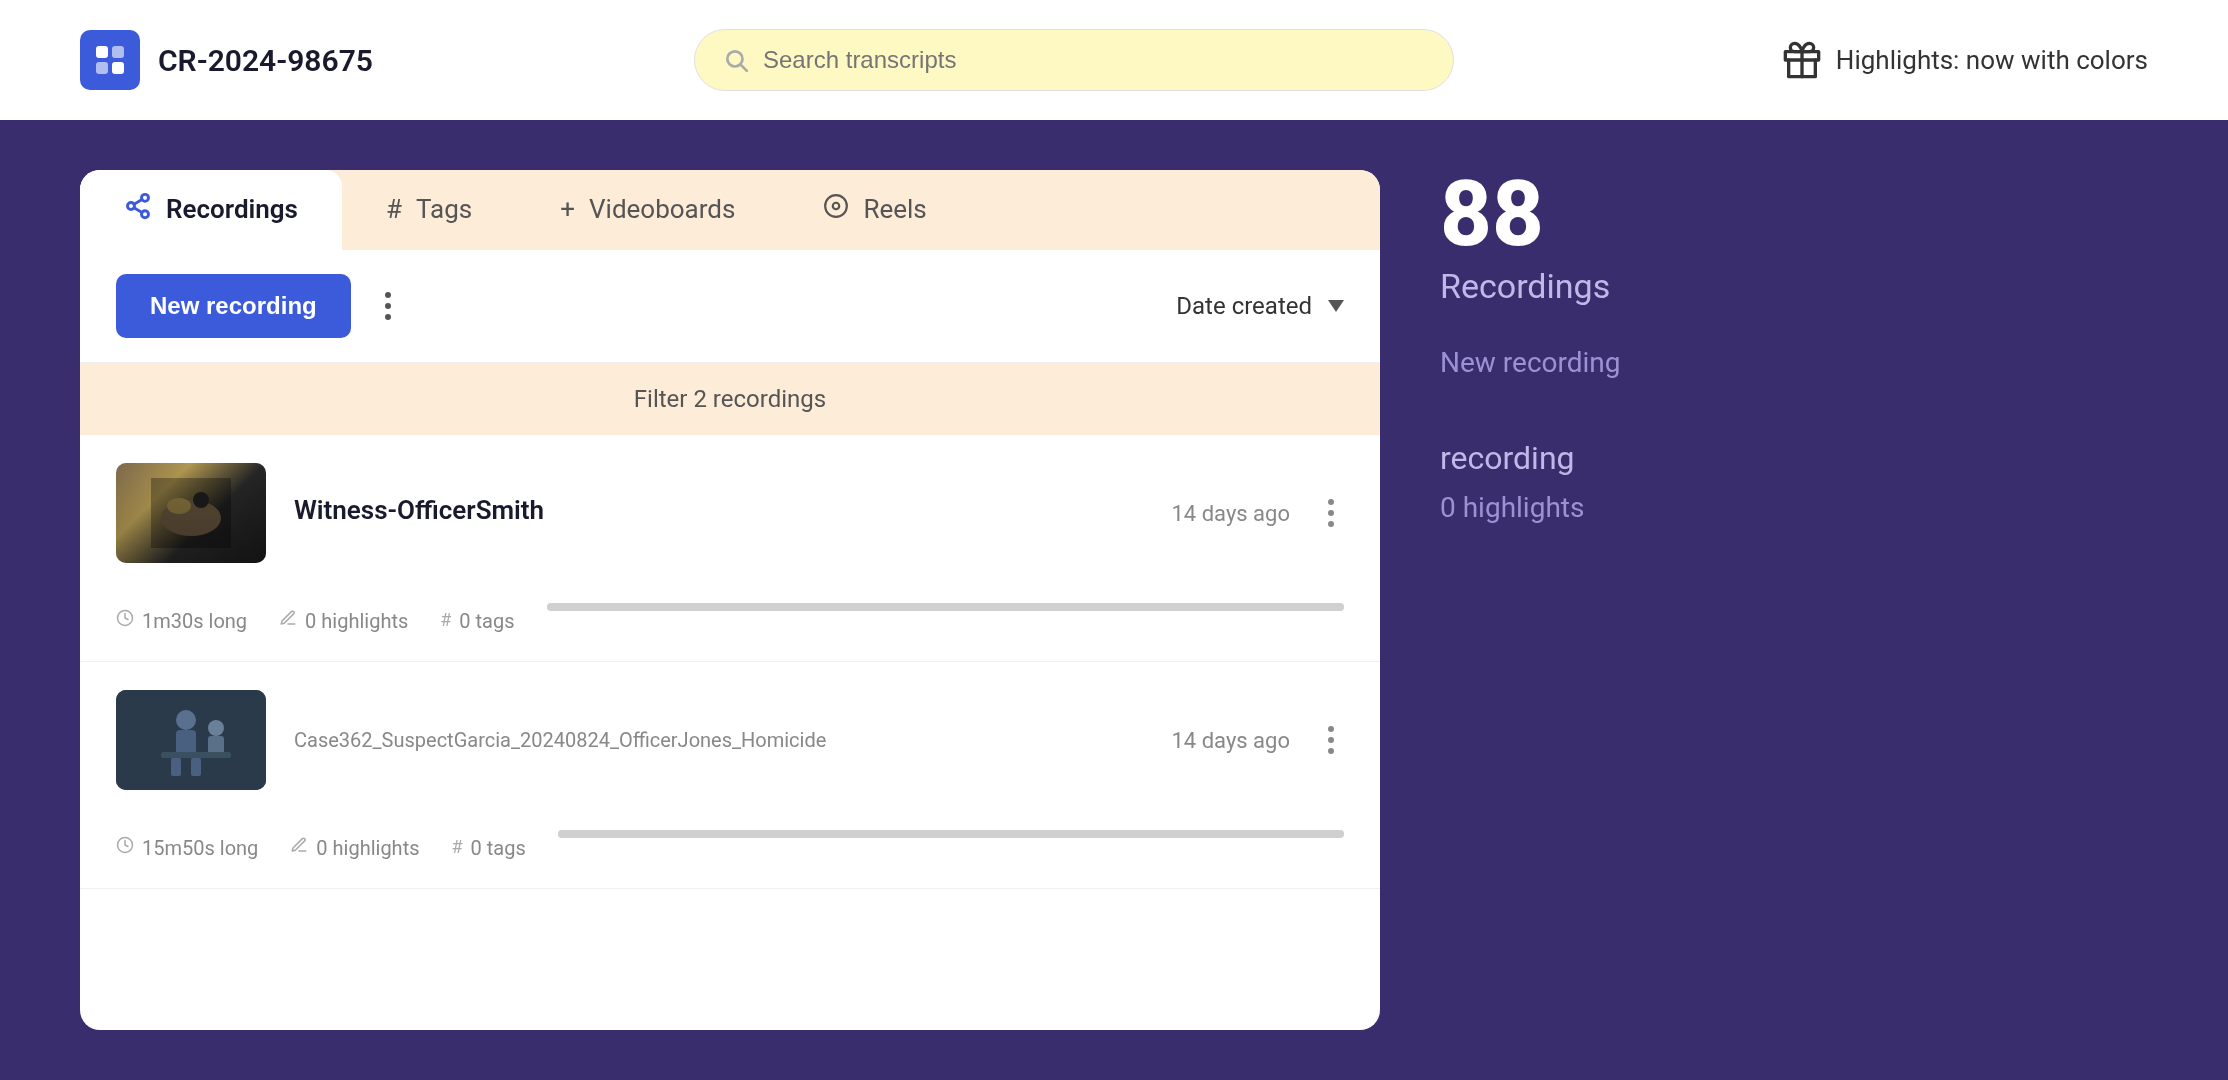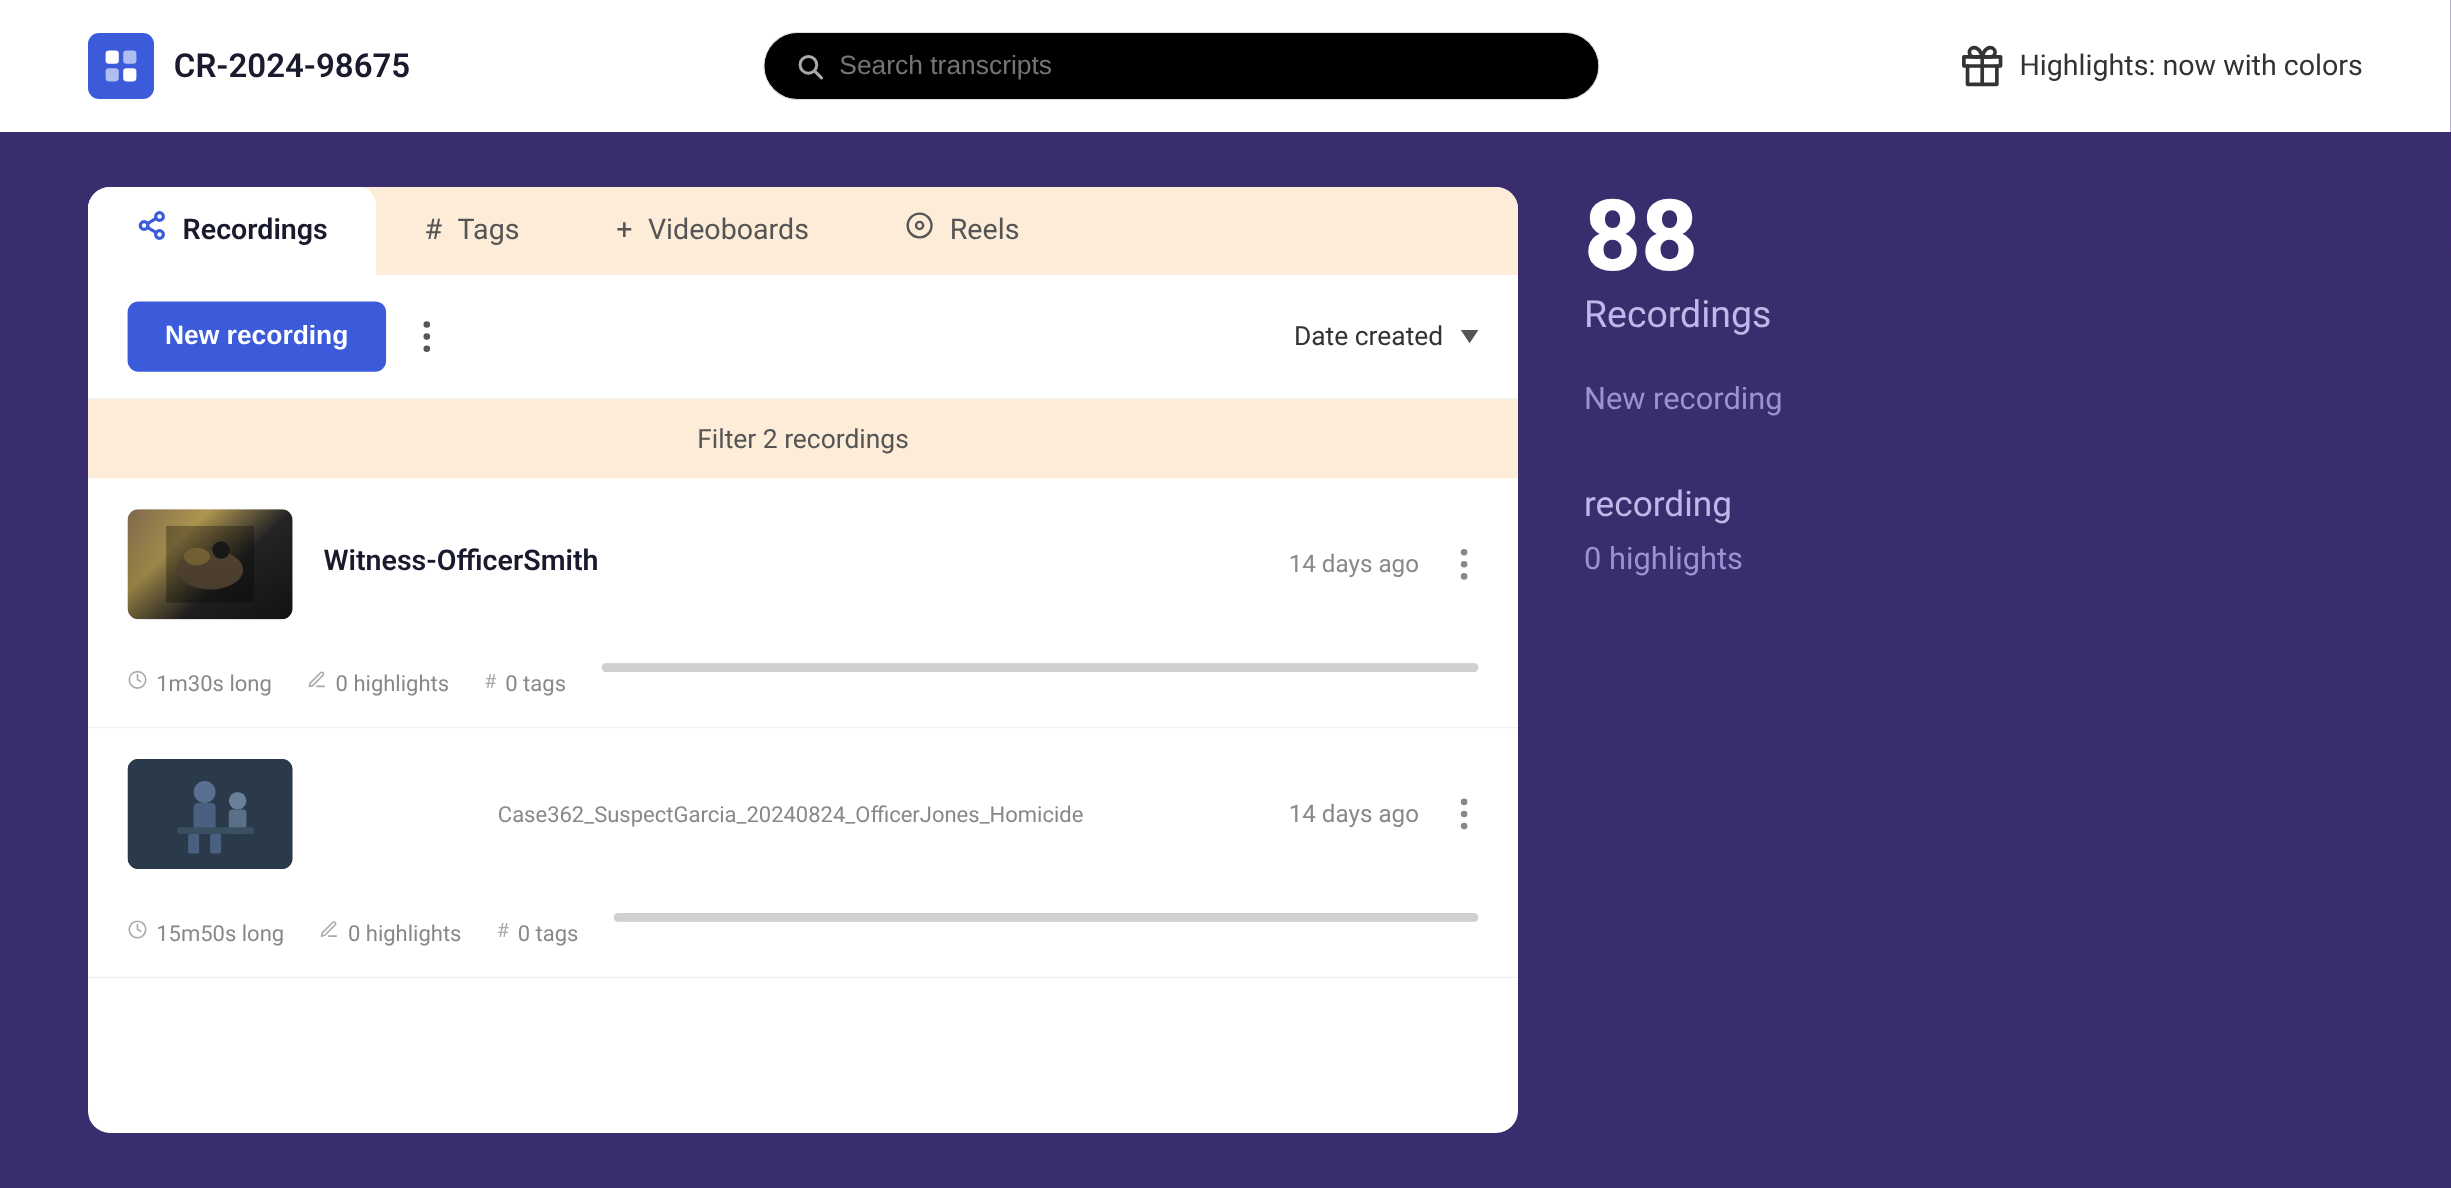--- a/index.html
+++ b/index.html
@@ -69,21 +69,21 @@
 
     .search-bar-wrapper {
       flex: 1;
       display: flex;
       justify-content: center;
     }
 
     .search-bar {
       width: 760px;
       height: 62px;
-      background: #000000;
+      background: #fef9c3;
       border: 1.5px solid #e0e0e0;
       border-radius: 40px;
       display: flex;
       align-items: center;
       padding: 0 28px;
       gap: 14px;
     }
 
     .search-bar input {
       border: none;
@@ -303,21 +303,20 @@
     .recording-title {
       font-size: 26px;
       font-weight: 600;
       color: #1a1a2e;
       margin-bottom: 6px;
     }
 
     .recording-subtitle {
       font-size: 20px;
       color: #888;
-      text-align: center;
     }
 
     .recording-meta-row {
       display: flex;
       align-items: center;
       gap: 32px;
       margin-top: 18px;
     }
 
     .meta-item {

